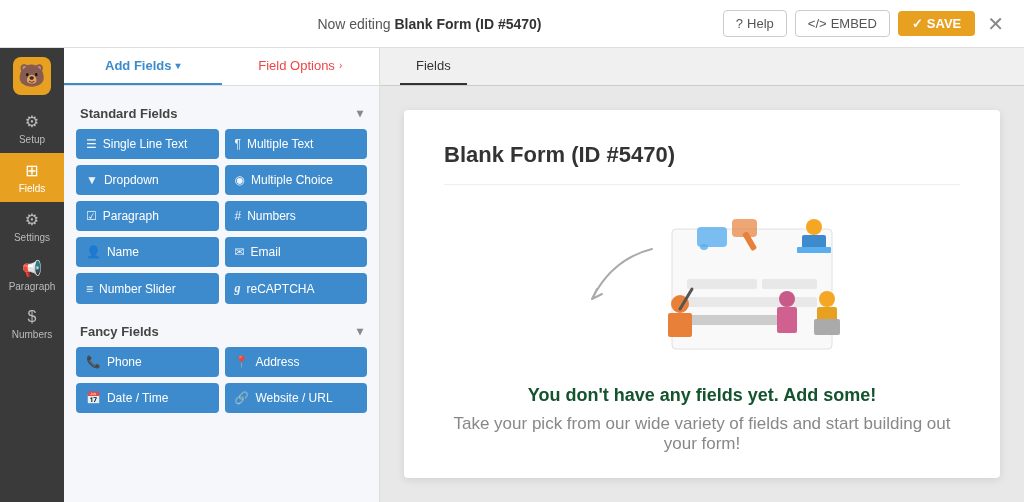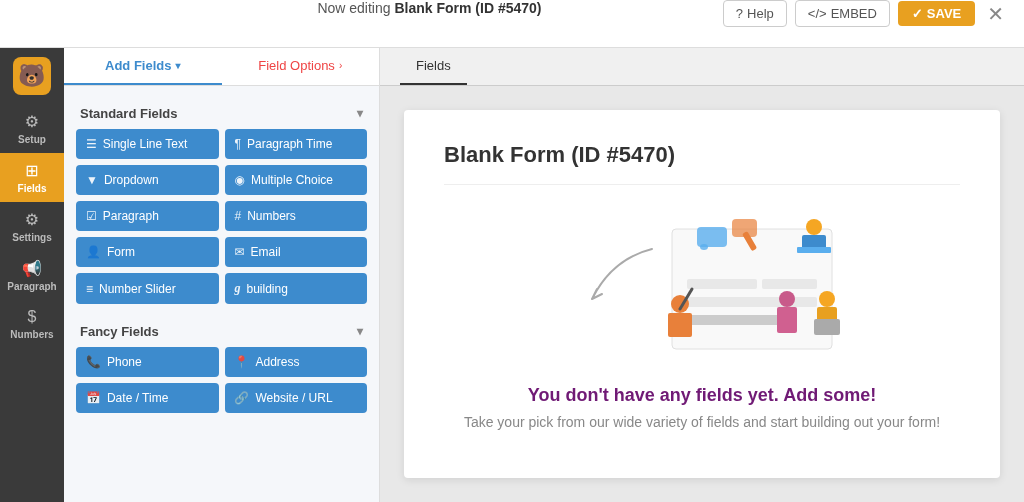--- a/index.html
+++ b/index.html
@@ -4,21 +4,21 @@
   <style>
     * { box-sizing: border-box; margin: 0; padding: 0; }
     body { font-family: -apple-system, BlinkMacSystemFont, 'Segoe UI', sans-serif; background: #f0f0f0; width: 1024px; height: 502px; overflow: hidden; display: flex; flex-direction: column; }
 
     
     .top-bar {
       background: #fff;
       border-bottom: 1px solid #ddd;
       height: 48px;
       display: flex;
-      align-items: flex-start;
+      align-items: center;
       justify-content: space-between;
       padding: 0 16px;
       flex-shrink: 0;
     }
     .top-bar-center { font-size: 14px; color: #555; }
     .top-bar-center strong { font-weight: 700; color: #333; }
     .top-bar-right { display: flex; align-items: center; gap: 8px; }
     .btn-help { background: none; border: 1px solid #ccc; border-radius: 4px; padding: 5px 12px; font-size: 13px; color: #555; cursor: pointer; display: flex; align-items: center; gap: 4px; }
     .btn-embed { background: none; border: 1px solid #ccc; border-radius: 4px; padding: 5px 12px; font-size: 13px; color: #555; cursor: pointer; display: flex; align-items: center; gap: 4px; }
     .btn-save { background: #e8a020; border: none; border-radius: 4px; padding: 5px 14px; font-size: 13px; color: #fff; cursor: pointer; font-weight: 600; display: flex; align-items: center; gap: 4px; }
@@ -51,21 +51,21 @@
       flex-direction: column;
       align-items: center;
       padding: 8px 0;
       cursor: pointer;
       color: #bbb;
       font-size: 10px;
       gap: 3px;
     }
     .nav-item.active { background: #e8a020; color: #fff; }
     .nav-icon { font-size: 16px; }
-    .nav-label { font-size: 10px; font-weight: bold; }
+    .nav-label { font-size: 10px; }
 
     
     .sidebar {
       width: 316px;
       background: #f5f7fa;
       border-right: 1px solid #ddd;
       display: flex;
       flex-direction: column;
       overflow: hidden;
       flex-shrink: 0;
@@ -190,26 +190,26 @@
     
     .arrow-sketch {
       position: absolute;
       left: 10px;
       top: 30px;
     }
 
     .empty-title {
       font-size: 18px;
       font-weight: 700;
-      color: #701a75;
+      color: #14532d;
       margin-bottom: 8px;
       text-align: center;
     }
     .empty-subtitle {
-      font-size: 14px;
+      font-size: 17px;
       color: #888;
       text-align: center;
     }
 
     
     .sidebar-content::-webkit-scrollbar { width: 4px; }
     .sidebar-content::-webkit-scrollbar-track { background: #f0f0f0; }
     .sidebar-content::-webkit-scrollbar-thumb { background: #ccc; border-radius: 2px; }
 
     
@@ -288,53 +288,53 @@
         <span class="chevron">▾</span>
       </div>
 
       <div class="fields-grid">
         <button class="field-btn">
           <span class="field-icon">☰</span>
           <span>Single Line Text</span>
         </button>
         <button class="field-btn">
           <span class="field-icon">¶</span>
-          <span>Paragraph Time</span>
+          <span>Multiple Text</span>
         </button>
         <button class="field-btn">
           <span class="field-icon">▼</span>
           <span>Dropdown</span>
         </button>
         <button class="field-btn">
           <span class="field-icon">◉</span>
           <span>Multiple Choice</span>
         </button>
         <button class="field-btn">
           <span class="field-icon">☑</span>
           <span>Paragraph</span>
         </button>
         <button class="field-btn">
           <span class="field-icon">#</span>
           <span>Numbers</span>
         </button>
         <button class="field-btn">
           <span class="field-icon">👤</span>
-          <span>Form</span>
+          <span>Name</span>
         </button>
         <button class="field-btn">
           <span class="field-icon">✉</span>
           <span>Email</span>
         </button>
         <button class="field-btn">
           <span class="field-icon">≡</span>
           <span>Number Slider</span>
         </button>
         <button class="field-btn">
           <span class="field-icon" style="font-weight:700;font-family:serif;font-style:italic;">g</span>
-          <span>building</span>
+          <span>reCAPTCHA</span>
         </button>
       </div>
 
       <div class="section-header">
         <span>Fancy Fields</span>
         <span class="chevron">▾</span>
       </div>
 
       <div class="fields-grid">
         <button class="field-btn">

